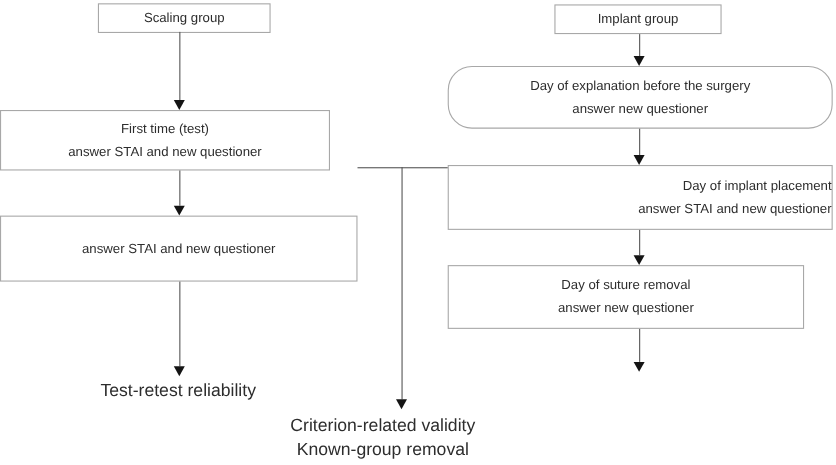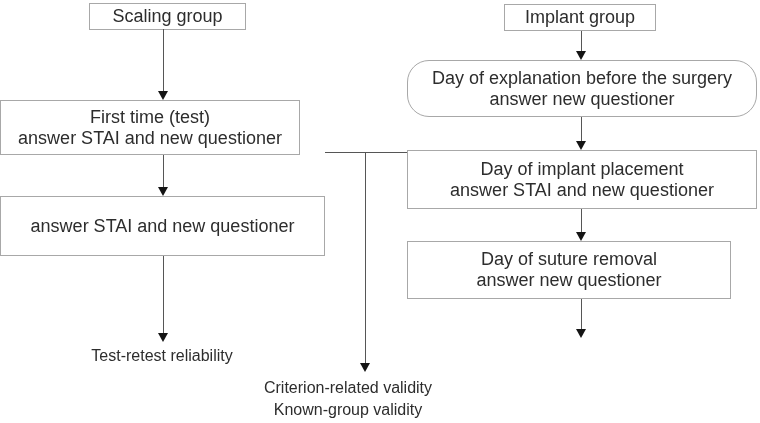--- a/index.html
+++ b/index.html
@@ -15,29 +15,29 @@
   .box {
     position: absolute;
     box-sizing: border-box;
     border: 1px solid var(--box-border, #a8a8a8);
     background: #ffffff;
     display: flex;
     flex-direction: column;
     align-items: center;
     justify-content: center;
     text-align: center;
-    font-size: 18px;
+    font-size: 12px;
     line-height: 21px;
   }
   #b-scaling { left: 89px;  top: 3px;   width: 157px; height: 27px; }
   #b-implant { left: 504px; top: 4px;   width: 152px; height: 27px; }
   #b-first   { left: 0px;   top: 100px; width: 300px; height: 55px; }
   #b-second  { left: 0px;   top: 196px; width: 325px; height: 60px; }
   #b-explan  { left: 407px; top: 60px;  width: 350px; height: 57px; border-radius: 22px; }
-  #b-place   { left: 407px; top: 150px; width: 350px; height: 59px; }
+  #b-place   { left: 407px; top: 150px; width: 350px; height: 59px; align-items: flex-end; }
   #b-suture  { left: 407px; top: 241px; width: 324px; height: 58px; }
 
   .arrow { position: absolute; width: 11px; }
   .arrow .shaft {
     position: absolute; left: 5px; top: 0;
     width: 1px; height: calc(100% - 9px);
     background: var(--line, #565656);
   }
   .arrow .head {
     position: absolute; left: 0; bottom: 0;
@@ -138,16 +138,16 @@
   <div class="arrow" id="a-branch-out">
     <div class="shaft"></div>
     <div class="head"></div>
   </div>
 
   <div class="outcome" id="l-testretest">
     <div>Test-retest reliability</div>
   </div>
   <div class="outcome" id="l-criterion">
     <div>Criterion-related validity</div>
-    <div>Known-group validity</div>
+    <div>Known-group removal</div>
   </div>
 
 </div>
 
 </body></html>

